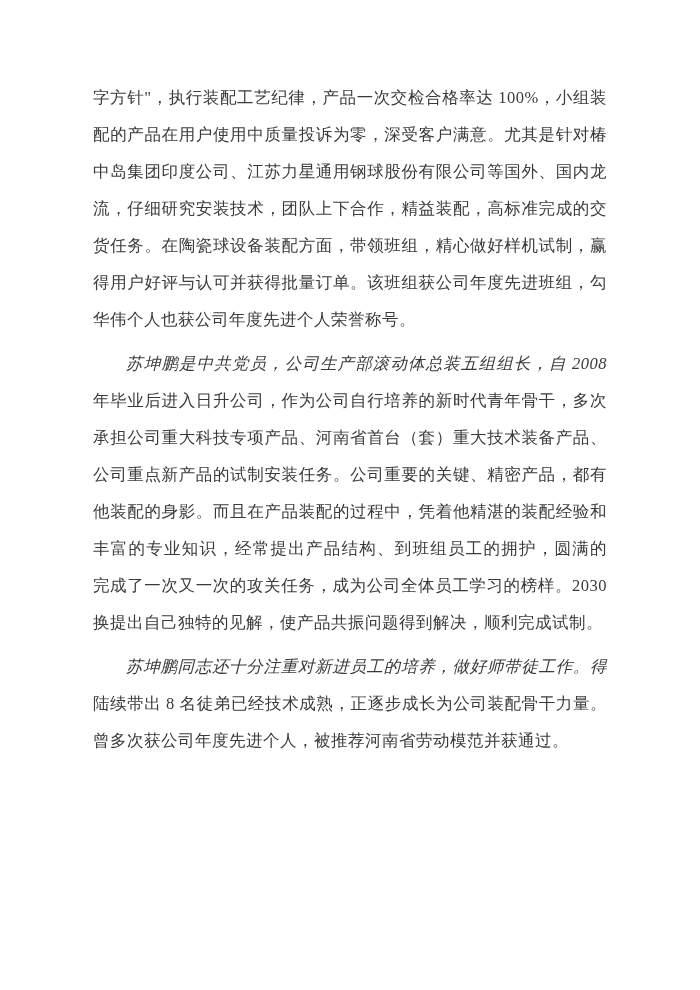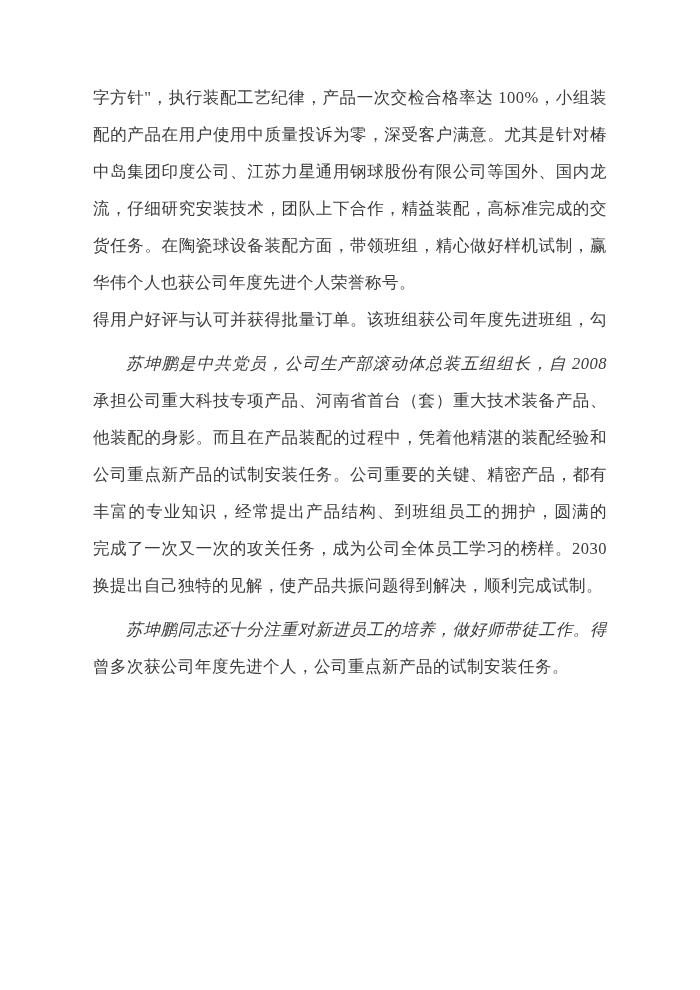--- a/index.html
+++ b/index.html
@@ -50,30 +50,32 @@
 <body>
 
 <div class="page" style="background: rgb(255, 255, 255);">
   <div class="doc" id="doc" style="color: rgb(58, 58, 58);">
       <div class="para">
         <div class="line">字方针"，执行装配工艺纪律，产品一次交检合格率达 100%，小组装</div>
         <div class="line">配的产品在用户使用中质量投诉为零，深受客户满意。尤其是针对椿</div>
         <div class="line">中岛集团印度公司、江苏力星通用钢球股份有限公司等国外、国内龙</div>
         <div class="line">流，仔细研究安装技术，团队上下合作，精益装配，高标准完成的交</div>
         <div class="line">货任务。在陶瓷球设备装配方面，带领班组，精心做好样机试制，赢</div>
+        <div class="line">得用户好评与认可并获得批量订单。该班组获公司年度先进班组，勾</div>
         <div class="line last">华伟个人也获公司年度先进个人荣誉称号。</div>
-        <div class="line">得用户好评与认可并获得批量订单。该班组获公司年度先进班组，勾</div>
       </div>
       <div class="para">
         <div class="line indent">苏坤鹏是中共党员，公司生产部滚动体总装五组组长，自 2008</div>
+        <div class="line">年毕业后进入日升公司，作为公司自行培养的新时代青年骨干，多次</div>
         <div class="line">承担公司重大科技专项产品、河南省首台（套）重大技术装备产品、</div>
+        <div class="line">公司重点新产品的试制安装任务。公司重要的关键、精密产品，都有</div>
         <div class="line">他装配的身影。而且在产品装配的过程中，凭着他精湛的装配经验和</div>
-        <div class="line">公司重点新产品的试制安装任务。公司重要的关键、精密产品，都有</div>
         <div class="line">丰富的专业知识，经常提出产品结构、到班组员工的拥护，圆满的</div>
         <div class="line">完成了一次又一次的攻关任务，成为公司全体员工学习的榜样。2030</div>
         <div class="line last">换提出自己独特的见解，使产品共振问题得到解决，顺利完成试制。</div>
       </div>
       <div class="para">
         <div class="line indent">苏坤鹏同志还十分注重对新进员工的培养，做好师带徒工作。得</div>
-        <div class="line last">曾多次获公司年度先进个人，公司重点新产品的试制安装任务。</div>
+        <div class="line">陆续带出 8 名徒弟已经技术成熟，正逐步成长为公司装配骨干力量。</div>
+        <div class="line last">曾多次获公司年度先进个人，被推荐河南省劳动模范并获通过。</div>
       </div>
     </div>
 </div>
 
 </body></html>

